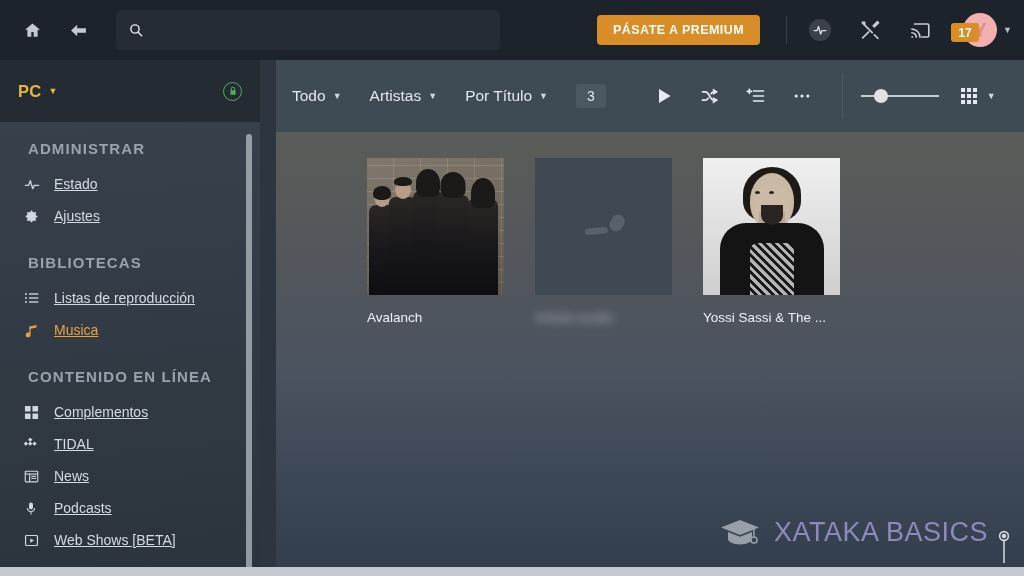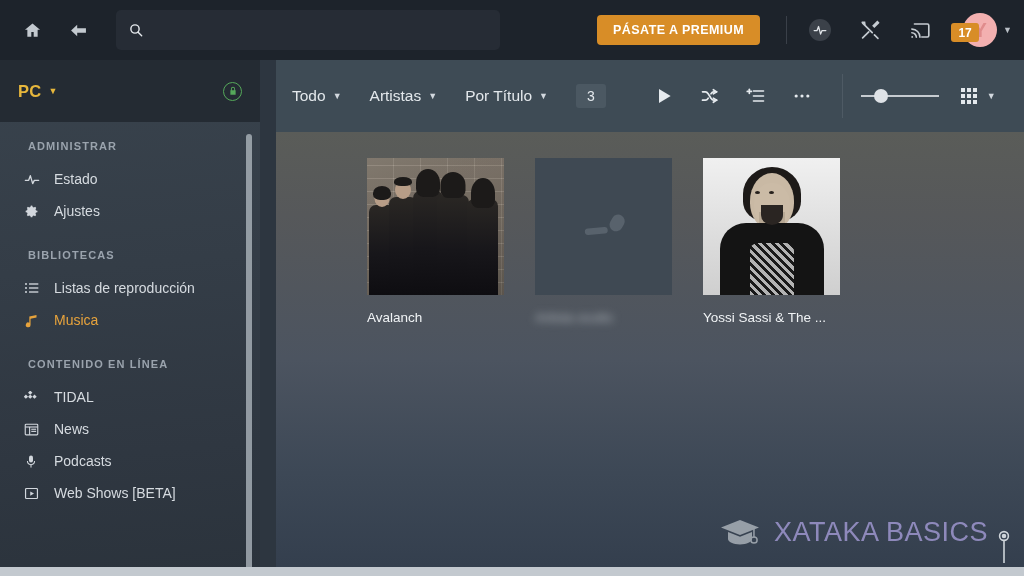--- a/index.html
+++ b/index.html
@@ -110,36 +110,36 @@
   .lock-badge {
     width:19px; height:19px; border-radius:50%;
     border:1.7px solid #55a85a;
     display:flex; align-items:center; justify-content:center;
     color:#55a85a;
   }
 
   .nav { padding-top:18px; }
   .nav-section {
     padding:0 0 0 28px;
-    color:#9aa3ad; font-size:11px; font-weight:bold;
+    color:#9aa3ad; font-size:15px; font-weight:bold;
     letter-spacing:1.1px;
     margin-bottom:11px;
   }
   .nav-section.second { margin-top:22px; }
   .nav-item {
     display:flex; align-items:center;
     height:32px; padding-left:24px;
     color:#d6dbe0; font-size:14px;
     cursor:pointer;
   }
   .nav-item .ni-icon {
     width:24px; display:flex; align-items:center; justify-content:flex-start;
     color:#d2d7dd; flex:0 0 24px;
   }
-  .nav-item .ni-label { margin-left:6px; white-space:nowrap; }
+  .nav-item .ni-label { margin-left:6px; white-space:nowrap;text-decoration:underline; }
   .nav-item.active { color:#e7a33c; }
   .nav-item.active .ni-icon { color:#e7a33c; }
   .sb-scrollbar {
     position:absolute; left:246px; top:74px;
     width:6px; height:470px;
     background:#b9c0c8; border-radius:3px;
     opacity:.72;
   }
 
   
@@ -435,20 +435,31 @@
         <span class="ni-icon">
           <svg width="15" height="15" viewBox="0 0 24 24" fill="currentColor">
             <path d="M20 3 8.5 5.5v10.2a3.8 3.8 0 1 0 2 3.3V9.1l9.5-2z"></path>
           </svg>
         </span>
         <span class="ni-label">Musica</span>
       </div>
 
       <div class="nav-section second">CONTENIDO EN LÍNEA</div>
 
+      <div class="nav-item">
+        <span class="ni-icon">
+          <svg width="15" height="15" viewBox="0 0 24 24" fill="currentColor">
+            <rect x="1.5" y="1.5" width="9" height="9" rx="1"></rect>
+              <rect x="13.5" y="1.5" width="9" height="9" rx="1"></rect>
+            <rect x="1.5" y="13.5" width="9" height="9" rx="1"></rect>
+              <rect x="13.5" y="13.5" width="9" height="9" rx="1"></rect>
+          </svg>
+        </span>
+        <span class="ni-label">Complementos</span>
+      </div>
 
       <div class="nav-item">
         <span class="ni-icon">
           <svg width="16" height="12" viewBox="0 0 26 18" fill="currentColor">
             <rect x="0.6" y="6" width="5" height="5" transform="rotate(45 3.1 8.5)"></rect>
             <rect x="7.6" y="6" width="5" height="5" transform="rotate(45 10.1 8.5)"></rect>
             <rect x="14.6" y="6" width="5" height="5" transform="rotate(45 17.1 8.5)"></rect>
             <rect x="7.6" y="-0.6" width="5" height="5" transform="rotate(45 10.1 1.9)"></rect>
           </svg>
         </span>

